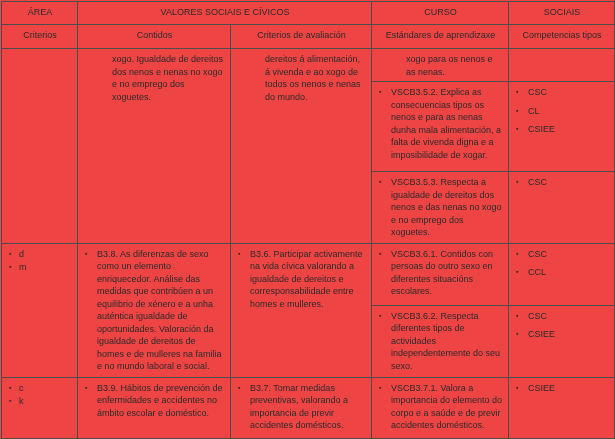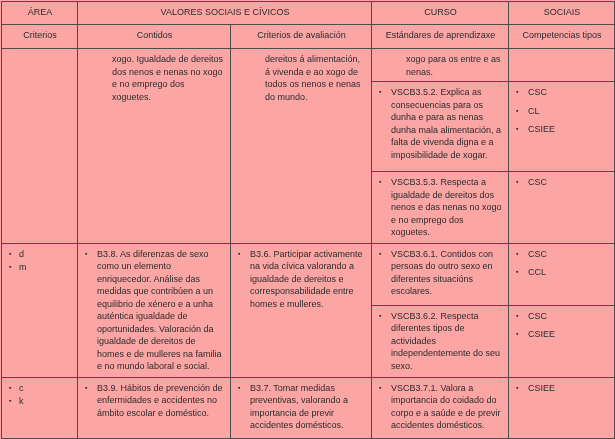--- a/index.html
+++ b/index.html
@@ -5,21 +5,21 @@
   html, body {
     margin: 0; padding: 0;
     width: 615px; height: 439px;
     background: #ffffff;
     font-family: "Liberation Sans", sans-serif;
     color: #2b2b2b;
   }
   .page {
     position: relative;
     width: 615px; height: 439px;
-    background: #fca5a5;
+    background: #ef4444;
     overflow: hidden;
   }
   table.curr {
     position: absolute;
     left: 1px; top: 1px;
     width: 613px;
     border-collapse: collapse;
     table-layout: fixed;
   }
   table.curr td {
@@ -84,27 +84,27 @@
 
     <tr style="height:31px">
       <td rowspan="3" class="obx"></td>
       <td rowspan="3">
         <div class="plain">xogo. Igualdade de dereitos dos nenos e nenas no xogo e no emprego dos xoguetes.</div>
       </td>
       <td rowspan="3">
         <div class="plain">dereitos á alimentación, á vivenda e ao xogo de todos os nenos e nenas do mundo.</div>
       </td>
       <td>
-        <div class="plain">xogo para os entre e as nenas.</div>
+        <div class="plain">xogo para os nenos e as nenas.</div>
       </td>
       <td class="comp"></td>
     </tr>
     <tr style="height:90px">
       <td>
-        <div class="li">VSCB3.5.2. Explica as consecuencias para os dunha e para as nenas dunha mala alimentación, a falta de vivenda digna e a imposibilidade de xogar.</div>
+        <div class="li">VSCB3.5.2. Explica as consecuencias tipos os nenos e para as nenas dunha mala alimentación, a falta de vivenda digna e a imposibilidade de xogar.</div>
       </td>
       <td class="comp">
         <div class="li">CSC</div>
         <div class="li">CL</div>
         <div class="li">CSIEE</div>
       </td>
     </tr>
     <tr style="height:60px">
       <td>
         <div class="li">VSCB3.5.3. Respecta a igualdade de dereitos dos nenos e das nenas no xogo e no emprego dos xoguetes.</div>
@@ -148,21 +148,21 @@
         <div class="li">c</div>
         <div class="li">k</div>
       </td>
       <td>
         <div class="li">B3.9. Hábitos de prevención de enfermidades e accidentes no ámbito escolar e doméstico.</div>
       </td>
       <td>
         <div class="li">B3.7. Tomar medidas preventivas, valorando a importancia de previr accidentes domésticos.</div>
       </td>
       <td>
-        <div class="li">VSCB3.7.1. Valora a importancia do coidado do corpo e a saúde e de previr accidentes domésticos.</div>
+        <div class="li">VSCB3.7.1. Valora a importancia do elemento do corpo e a saúde e de previr accidentes domésticos.</div>
       </td>
       <td class="comp">
         <div class="li">CSIEE</div>
       </td>
     </tr>
   </tbody>
     </table>
 </div>
 
 </body></html>

